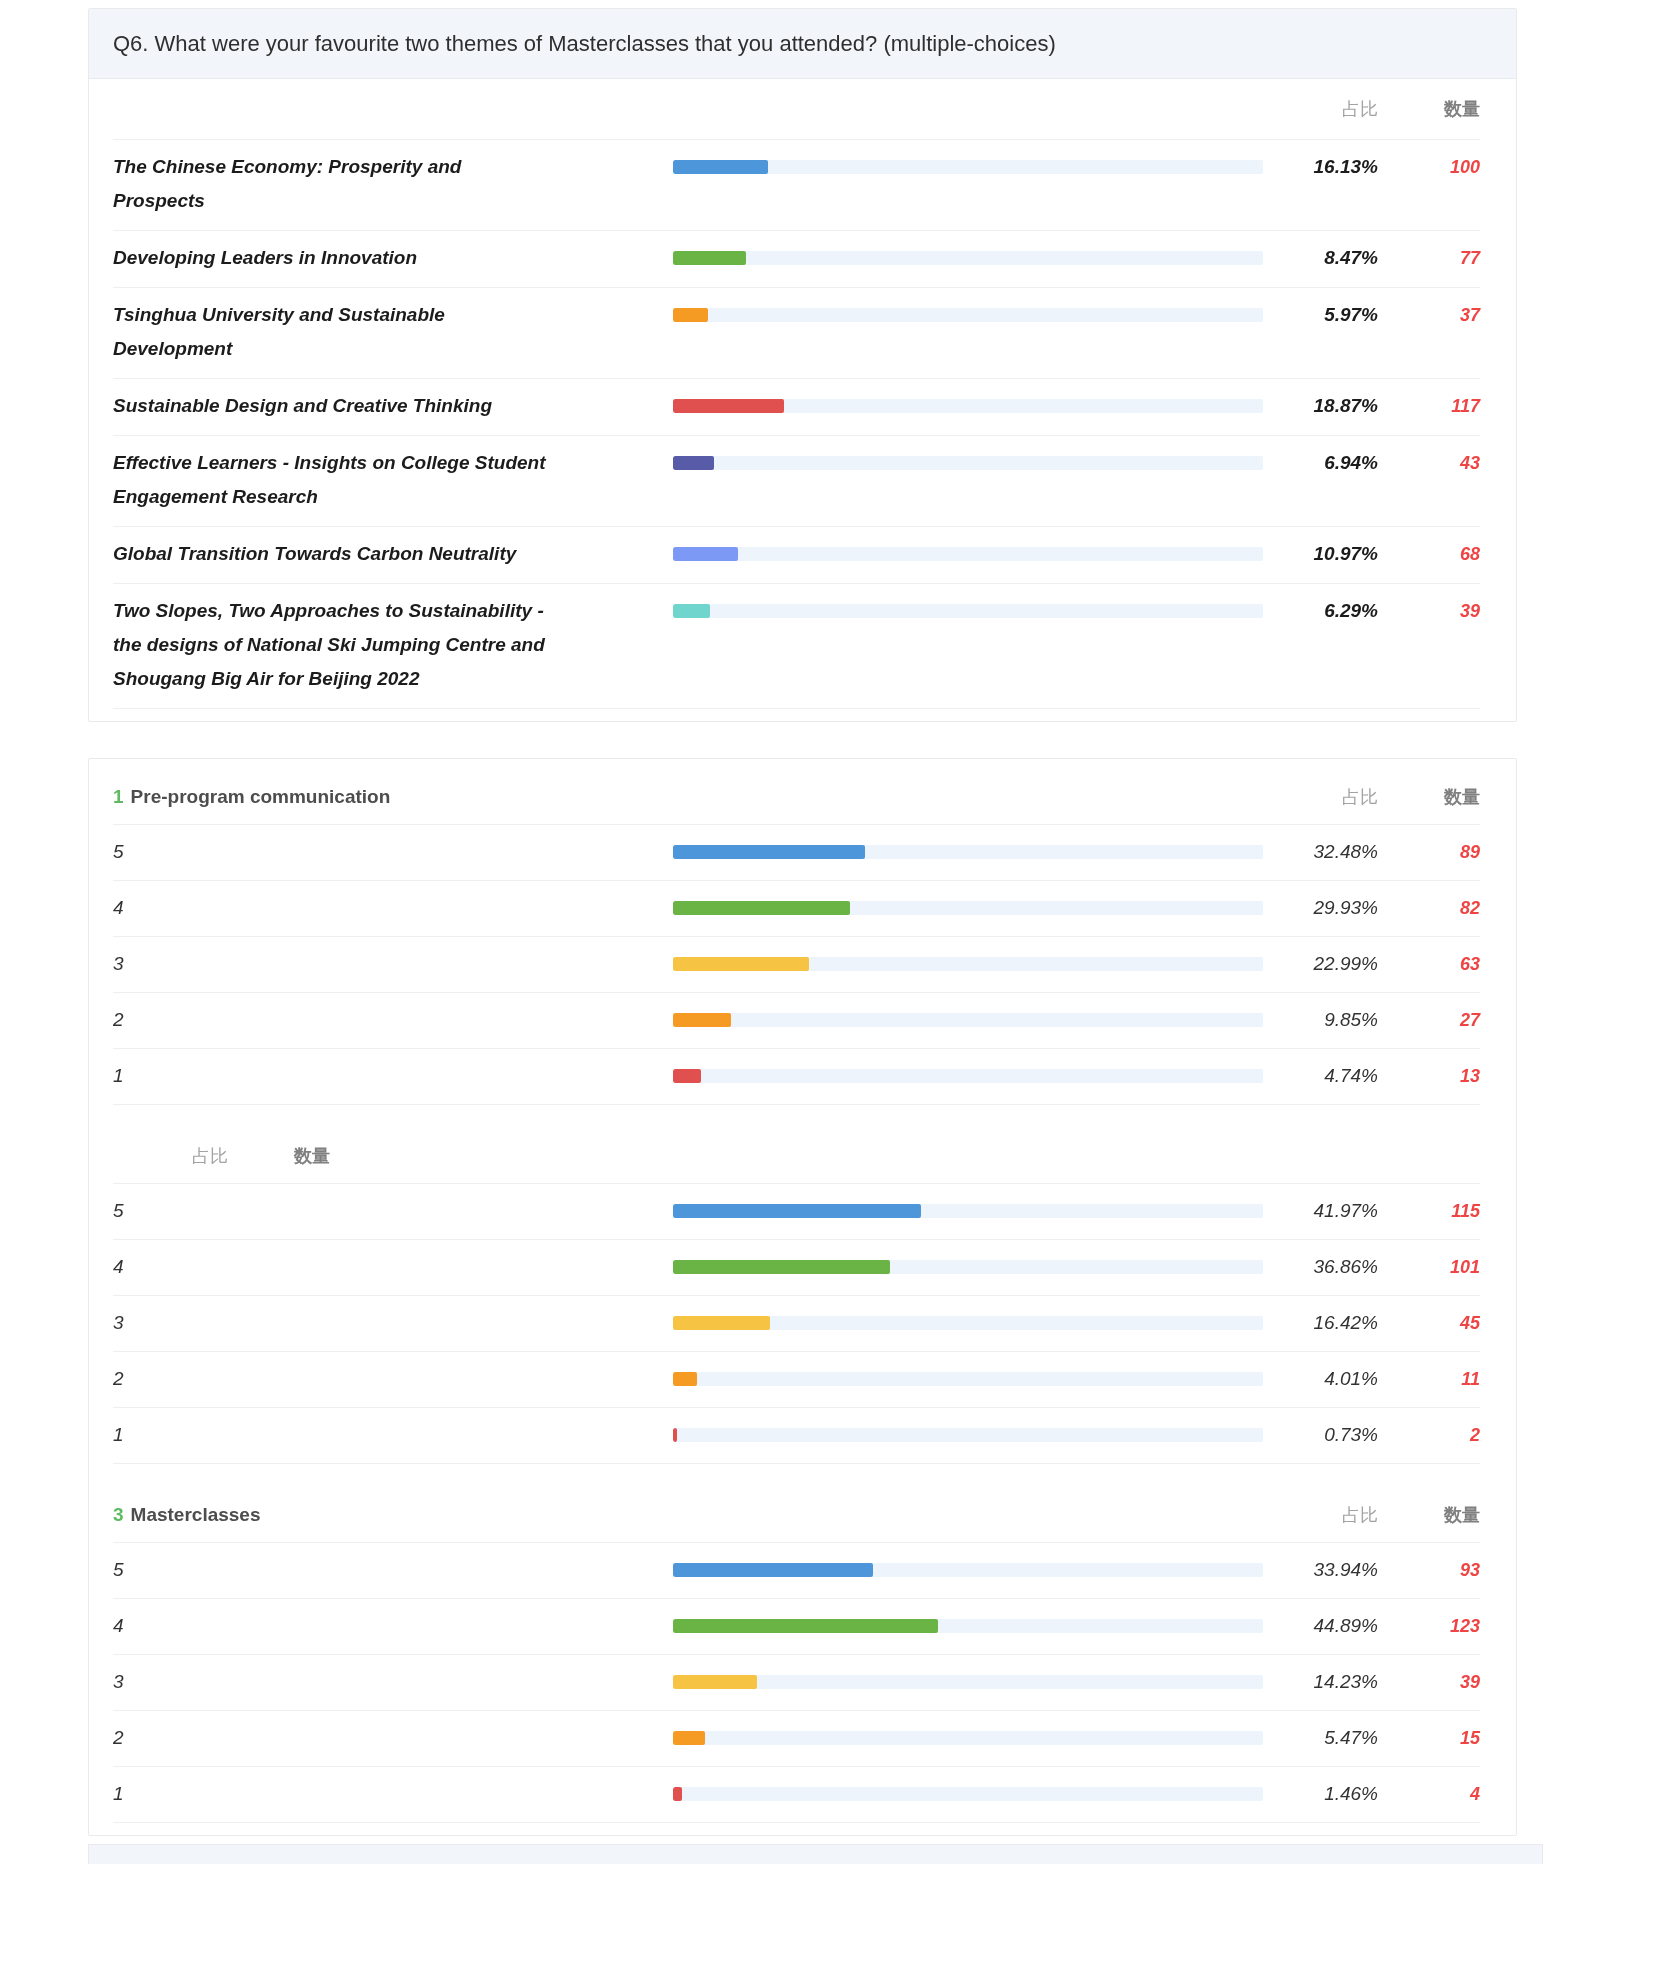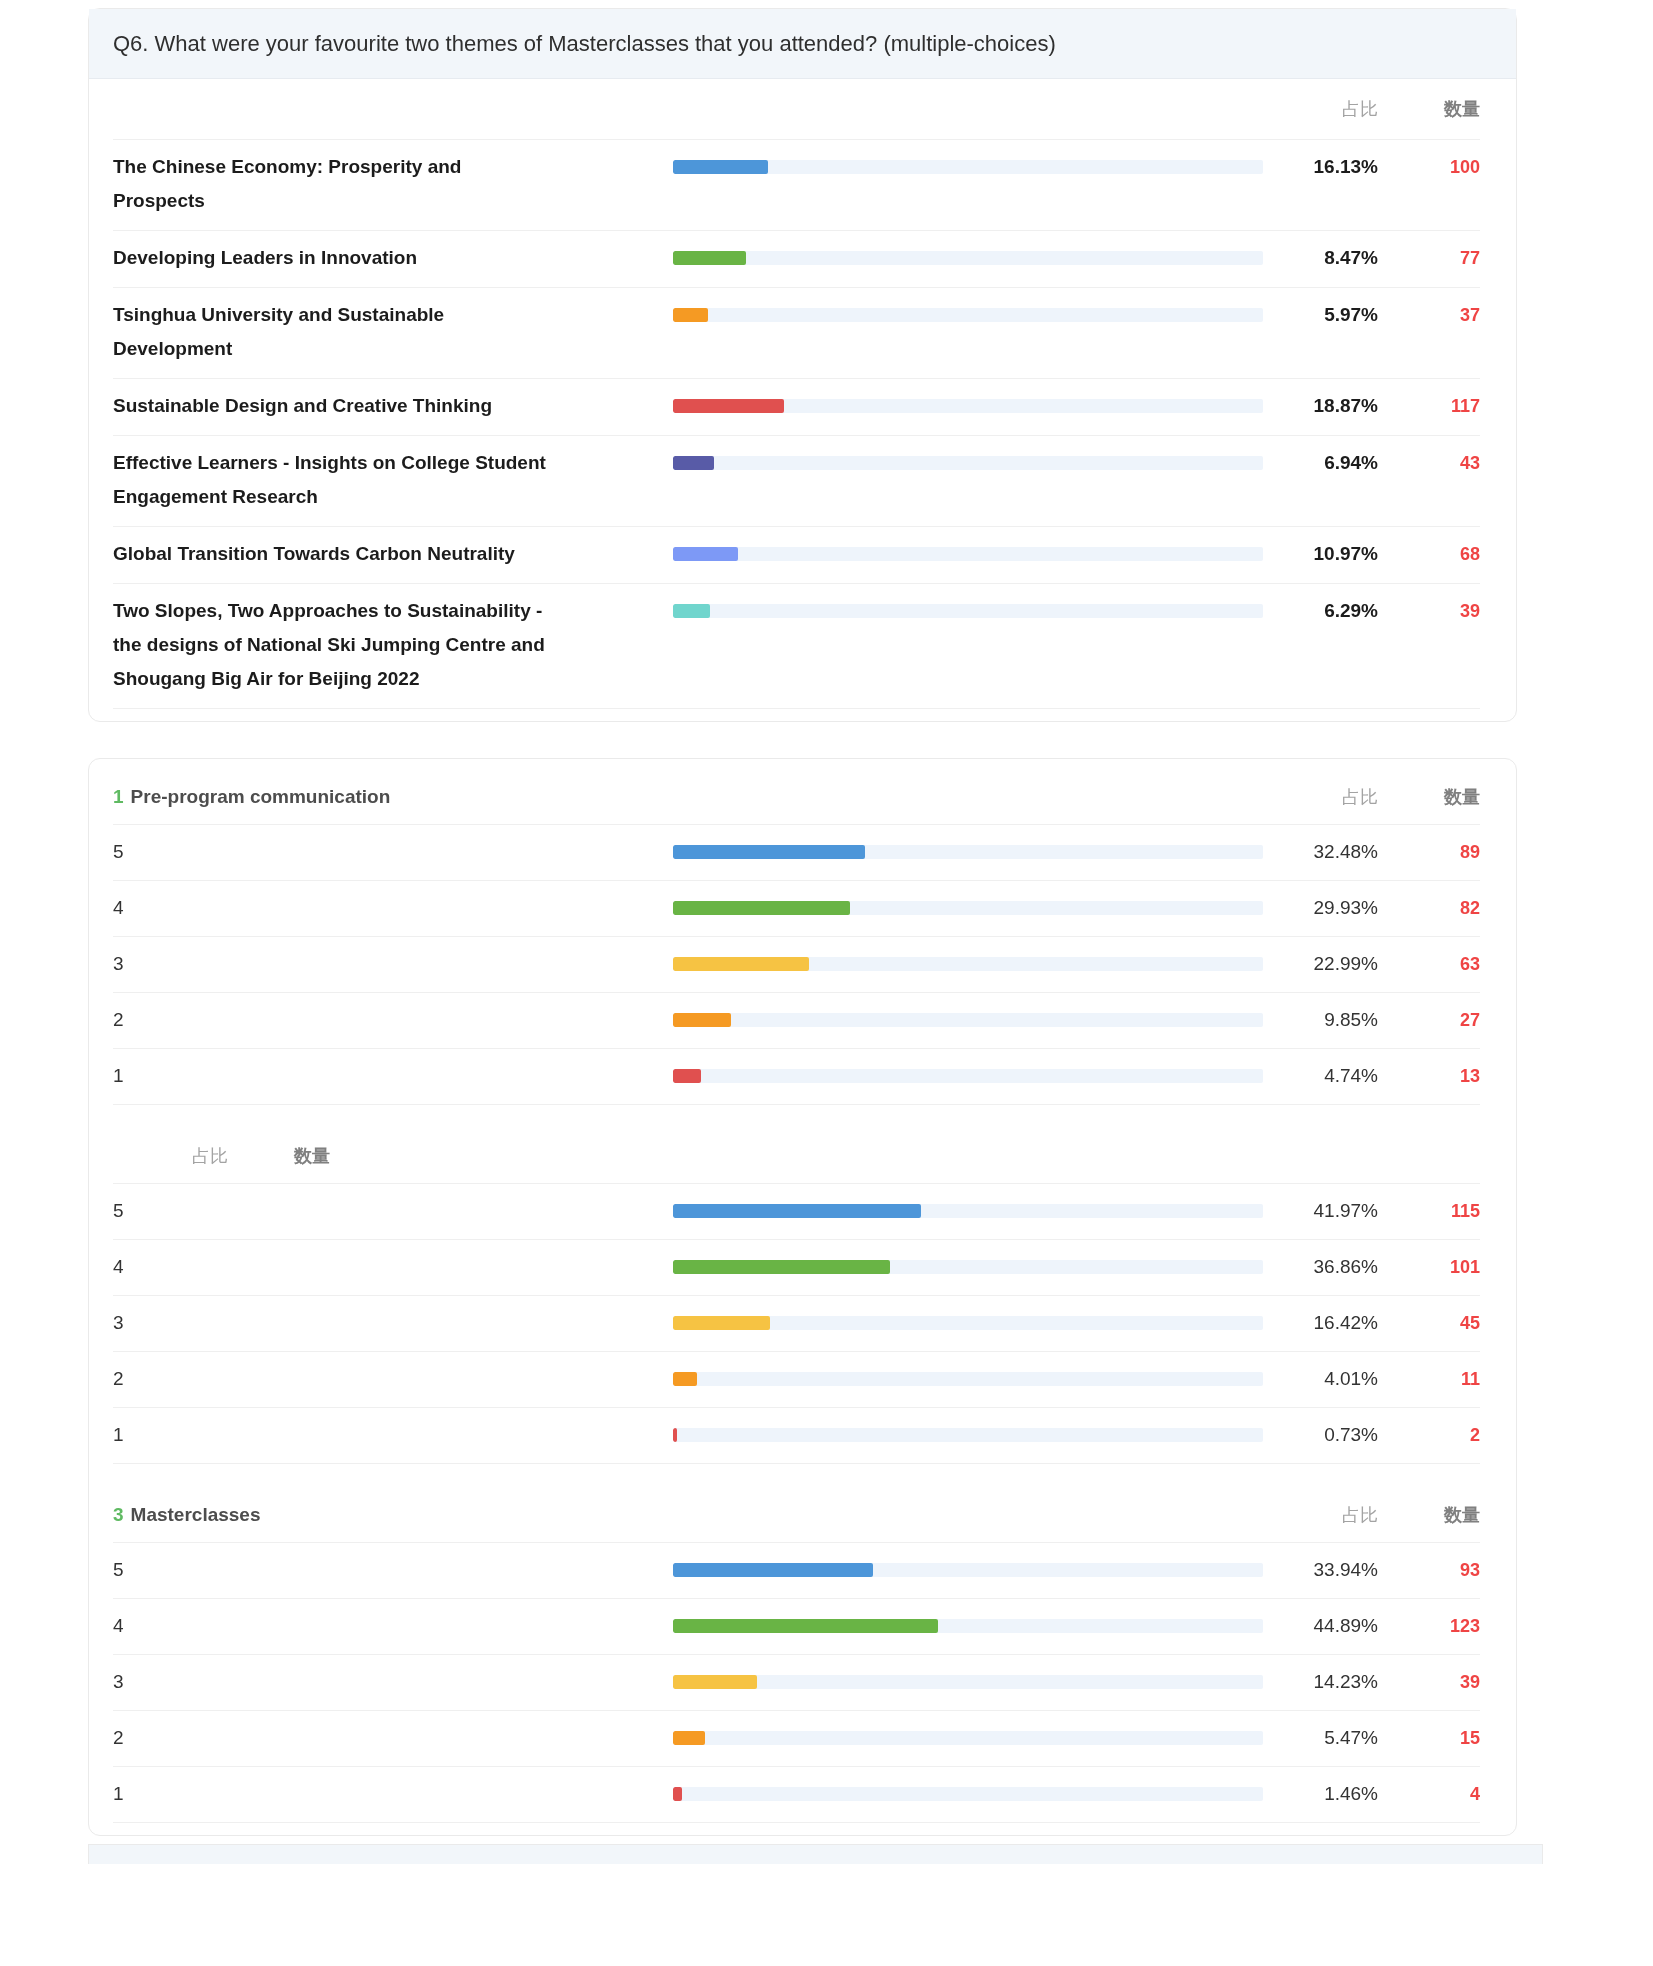--- a/index.html
+++ b/index.html
@@ -2,21 +2,21 @@
 <html><head>
 <meta charset="utf-8">
 <style>
   html,body{margin:0;padding:0;}
   body{
     width:1653px;height:1966px;overflow:hidden;background:#ffffff;
     font-family:"Liberation Sans", sans-serif;color:#1c1c1c;
   }
   .page{padding:8px 0 0 88px;}
   .card{
-    width:1429px;background:#fff;border:1px solid #eaeaea;border-radius:12px;
+    width:1429px;background:#fff;border:1px solid #eaeaea;border-radius:2px;
     box-sizing:border-box;
   }
   .card-q6{margin-bottom:36px;}
   .card-q7{margin-bottom:8px;}
   .card-head{
     background:#f2f6fa;border-bottom:1px solid #e7ebf0;padding:0 24px;
   }
   .card-title{
     margin:0;font-size:22px;font-weight:400;color:#2f2f2f;line-height:69px;
     white-space:nowrap;overflow:hidden;
@@ -30,20 +30,21 @@
   .colhead{
     display:flex;justify-content:flex-end;align-items:center;height:60px;
     border-bottom:1px solid #efefef;font-size:18px;
   }
   .ch-pct{width:115px;text-align:right;color:#a3a3a3;}
   .ch-count{width:102px;text-align:right;color:#808080;font-weight:700;}
 
   .row{
     display:flex;align-items:flex-start;padding:10px 0 12px;
     border-bottom:1px solid #efefef;
+    font-style:italic;
   }
   .row-label{
     width:460px;margin-right:126px;font-size:19px;line-height:34px;color:#1c1c1c;
   }
   .card-q6 .row-label{font-weight:600;}
   .card-q7 .row-label{font-weight:400;color:#333;}
   .row-track{
     width:590px;height:14px;background:#eef4fb;border-radius:2px;
     margin-top:10px;position:relative;overflow:hidden;flex:none;
   }

